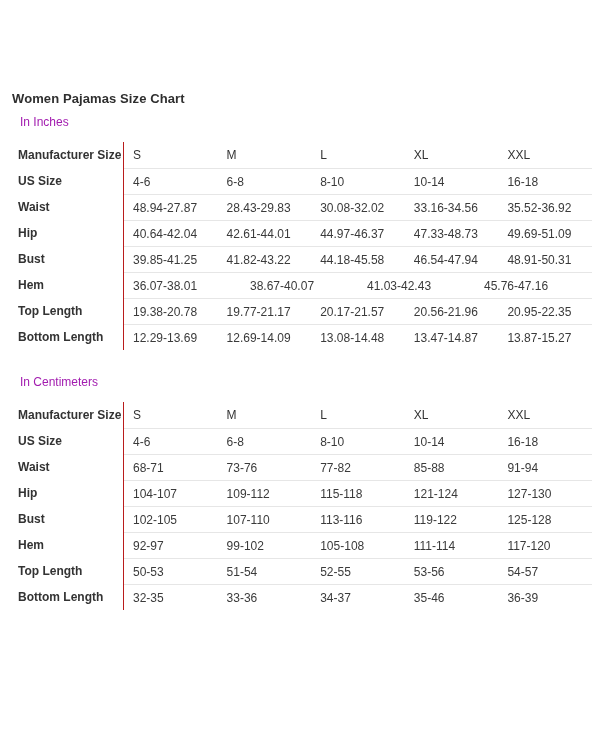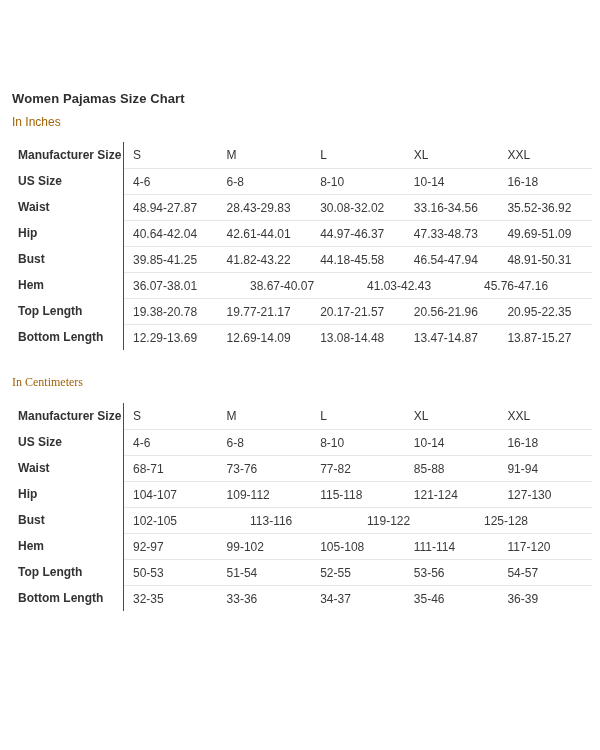--- a/index.html
+++ b/index.html
@@ -23,27 +23,27 @@
   .chart-title {
     font-size: 13px;
     font-weight: 700;
     color: #2f2f2f;
     letter-spacing: 0.1px;
     margin-bottom: 9px;
   }
   .unit-label {
     font-size: 12px;
     font-weight: 400;
-    color: #a16207;
+    color: #a21caf;
     margin-bottom: 13px;
+    margin-left: 8px;
   }
   .unit-label.second {
     margin-top: 25px;
     margin-bottom: 13px;
-    font-family: Liberation Serif, serif;
   }
   .size-table {
     width: 580px;
   }
   .trow {
     display: flex;
     height: 26px;
   }
   .tlabel {
     width: 112px;
@@ -208,20 +208,21 @@
             <div class="tcell">109-112</div>
             <div class="tcell">115-118</div>
             <div class="tcell">121-124</div>
             <div class="tcell">127-130</div>
           </div>
         </div>
         <div class="trow">
           <div class="tlabel">Bust</div>
           <div class="tvalues">
             <div class="tcell">102-105</div>
+            <div class="tcell">107-110</div>
             <div class="tcell">113-116</div>
             <div class="tcell">119-122</div>
             <div class="tcell">125-128</div>
           </div>
         </div>
         <div class="trow">
           <div class="tlabel">Hem</div>
           <div class="tvalues">
             <div class="tcell">92-97</div>
             <div class="tcell">99-102</div>

